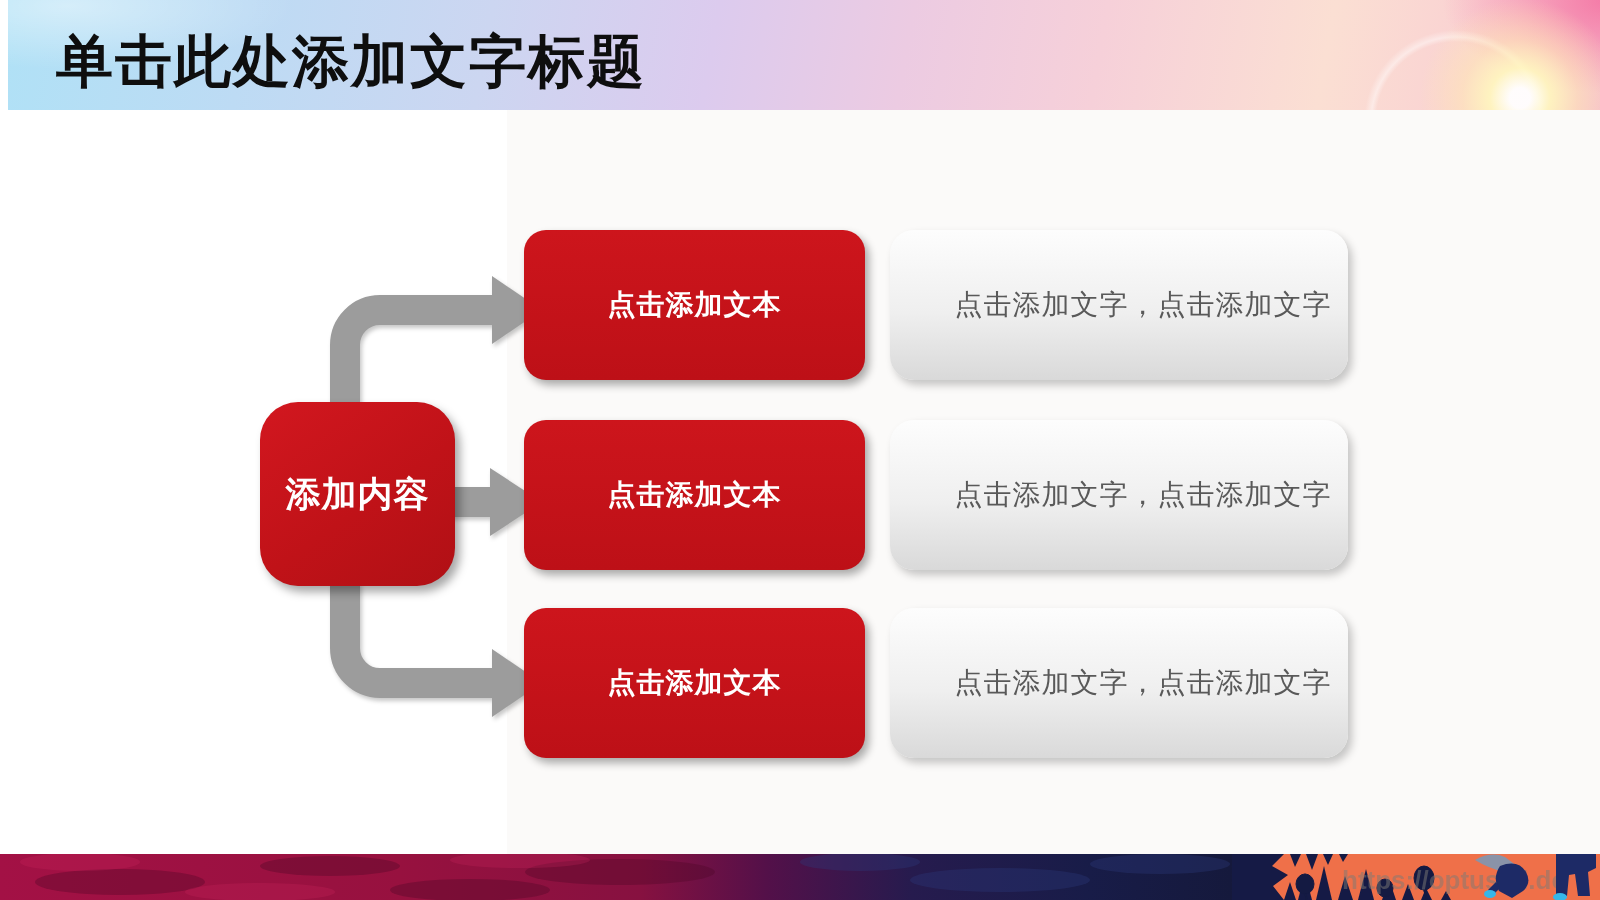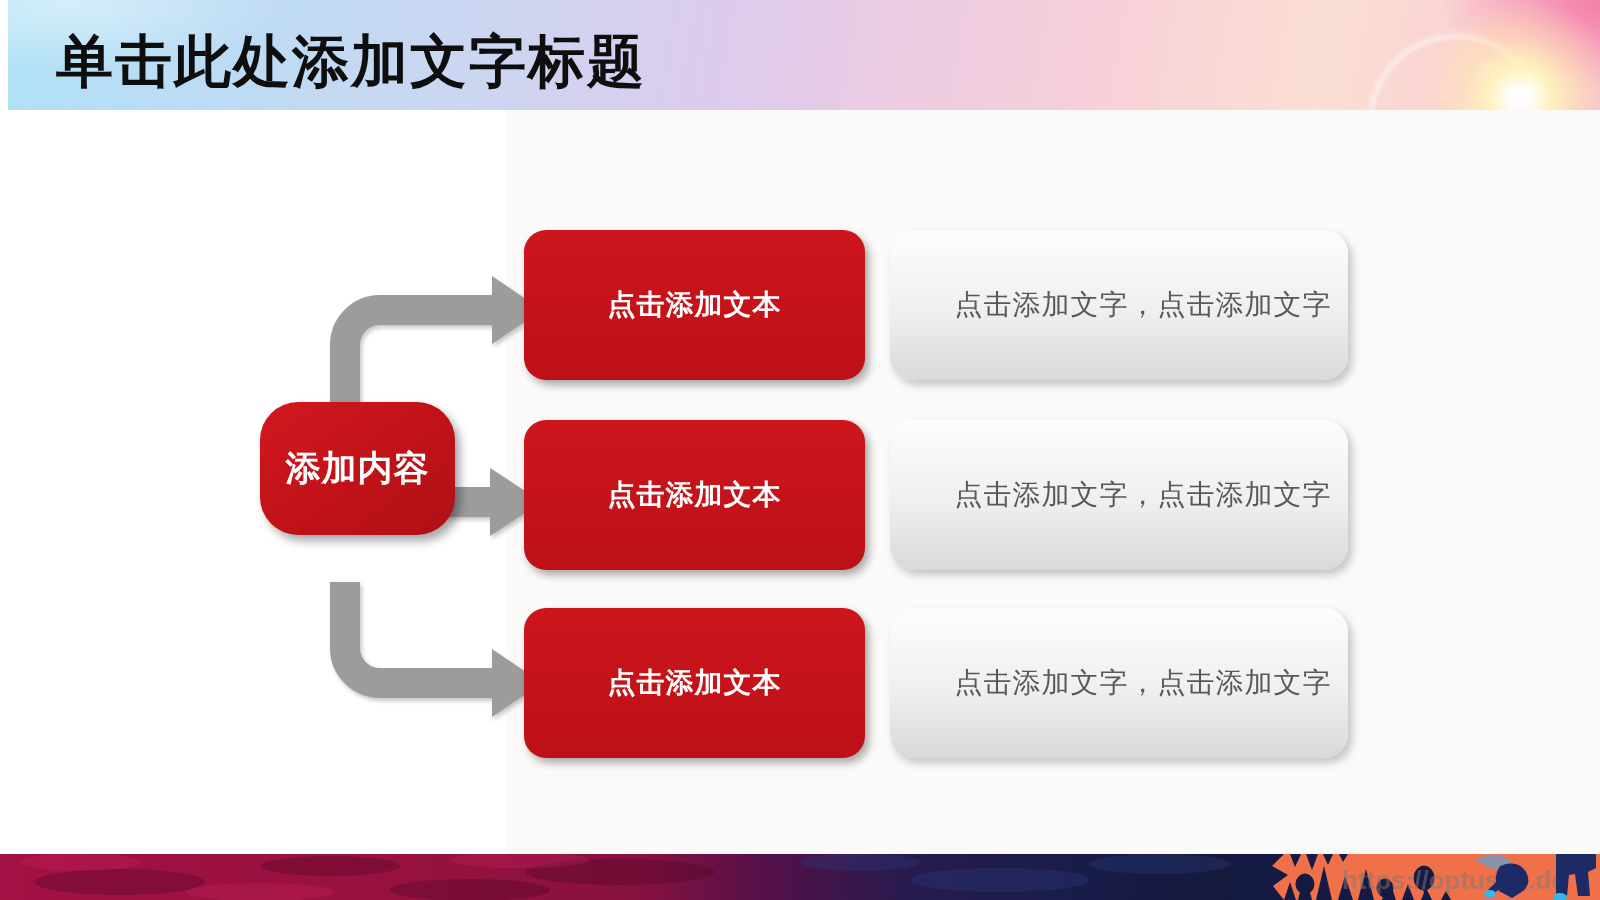--- a/index.html
+++ b/index.html
@@ -25,21 +25,21 @@
   }
 
   .content-tint { position:absolute; left:507px; top:110px; width:1093px; height:744px; background:#fbfaf9; }
 
   
   .arrows { position:absolute; left:0; top:0; pointer-events:none;
             filter:drop-shadow(2px 3px 2px rgba(0,0,0,.22)); }
 
   
   .center-box {
-    position:absolute; left:260px; top:402px; width:195px; height:133px;
+    position:absolute; left:260px; top:402px; width:195px; height:184px;
     border-radius:38px;
     background-color:var(--accent_red,#c4131b);
     background-image:linear-gradient(145deg,#d2171f 0%,#c01218 55%,#b01015 100%);
     box-shadow:5px 6px 10px rgba(0,0,0,.35);
     display:flex; align-items:center; justify-content:center;
     color:#ffffff; font-size:35px; font-weight:bold; letter-spacing:1px; cursor:pointer;
   }
   .row-btn {
     position:absolute; left:524px; width:341px; height:150px; border-radius:22px;
     background-color:var(--accent_red,#c4131b);

